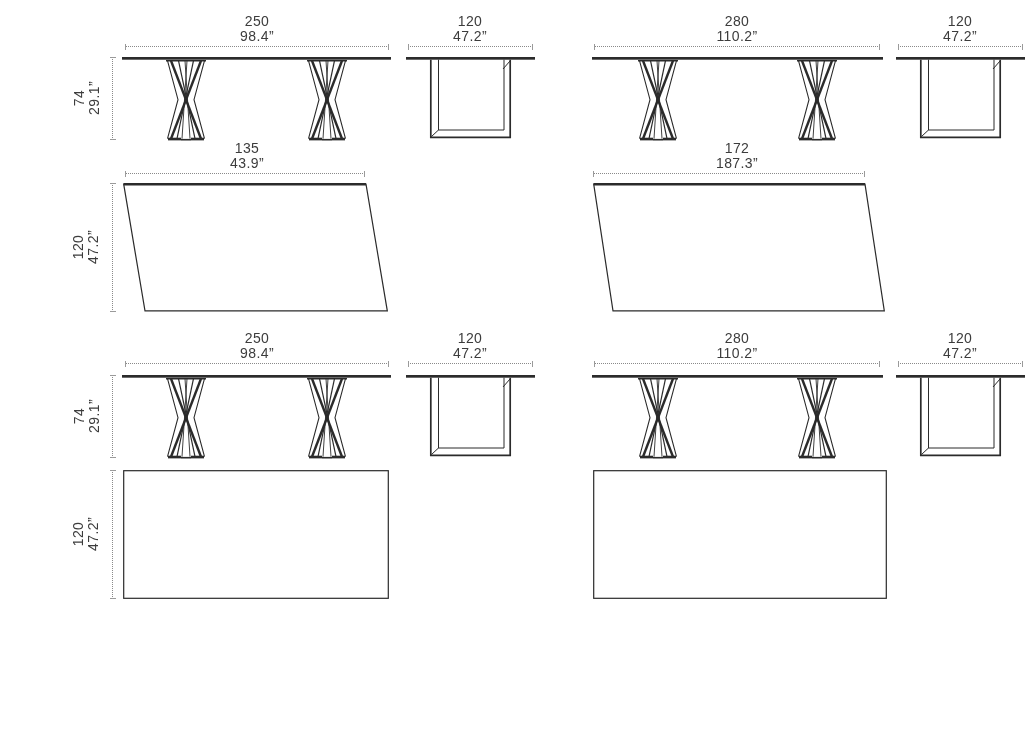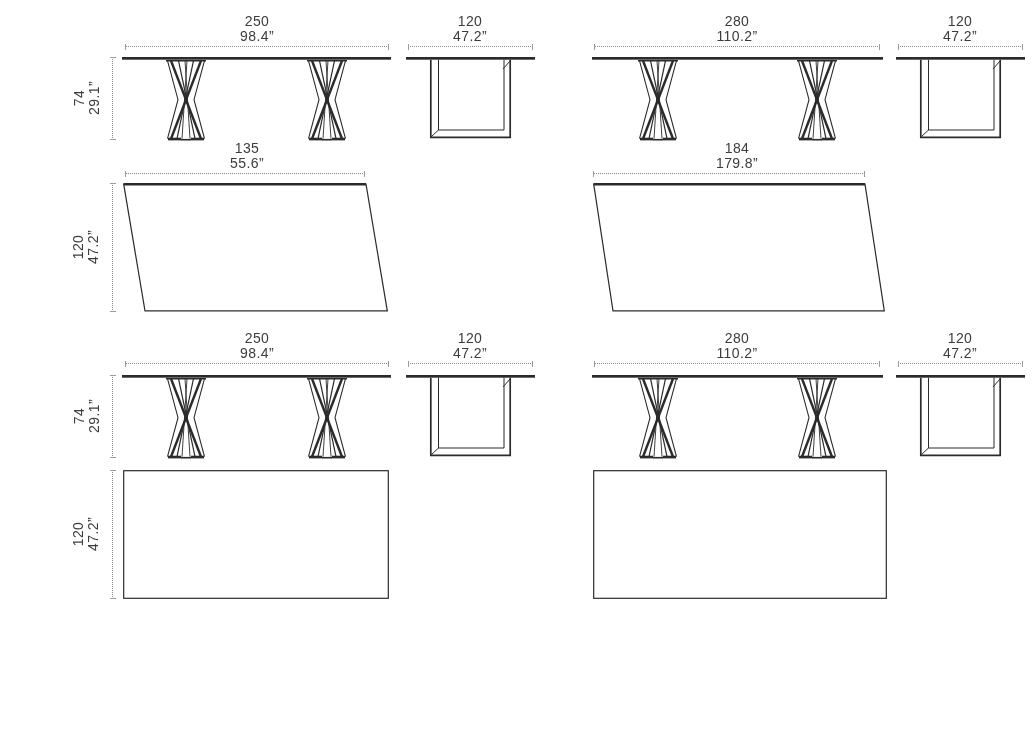--- a/index.html
+++ b/index.html
@@ -98,36 +98,36 @@
     <span>120</span>
     <span>47.2”</span>
   </div>
   <div class="dim-h" style="left:898px;top:46px;width:125px"></div>
   <svg class="drawing" style="left:896px;top:57px" width="129" height="84">
     <use href="#sym-side" width="129" height="84"></use>
   </svg>
 
   <div class="dim-label" style="left:247px;top:141px">
     <span>135</span>
-    <span>55.6”</span>
+    <span>43.9”</span>
   </div>
   <div class="dim-h" style="left:125px;top:173px;width:240px"></div>
   <svg class="drawing" style="left:123px;top:183px" width="265" height="129">
     <polygon points="0.7,1.2 243,1.2 264.3,127.8 22,127.8" fill="none" stroke="#2b2b2b" stroke-width="1.2"></polygon>
     <line x1="0.7" y1="1.2" x2="243" y2="1.2" stroke="#2b2b2b" stroke-width="2.4"></line>
   </svg>
   <div class="dim-v" style="left:112px;top:183px;height:129px"></div>
   <div class="dim-label-v" style="left:86px;top:247px">
     <span>120</span>
     <span>47.2”</span>
   </div>
 
   <div class="dim-label" style="left:737px;top:141px">
-    <span>184</span>
-    <span>179.8”</span>
+    <span>172</span>
+    <span>187.3”</span>
   </div>
   <div class="dim-h" style="left:593px;top:173px;width:272px"></div>
   <svg class="drawing" style="left:593px;top:183px" width="292" height="129">
     <polygon points="0.7,1.2 272,1.2 291.3,127.8 20,127.8" fill="none" stroke="#2b2b2b" stroke-width="1.2"></polygon>
     <line x1="0.7" y1="1.2" x2="272" y2="1.2" stroke="#2b2b2b" stroke-width="2.4"></line>
   </svg>
 
   <div class="dim-label" style="left:257px;top:331px">
     <span>250</span>
     <span>98.4”</span>

